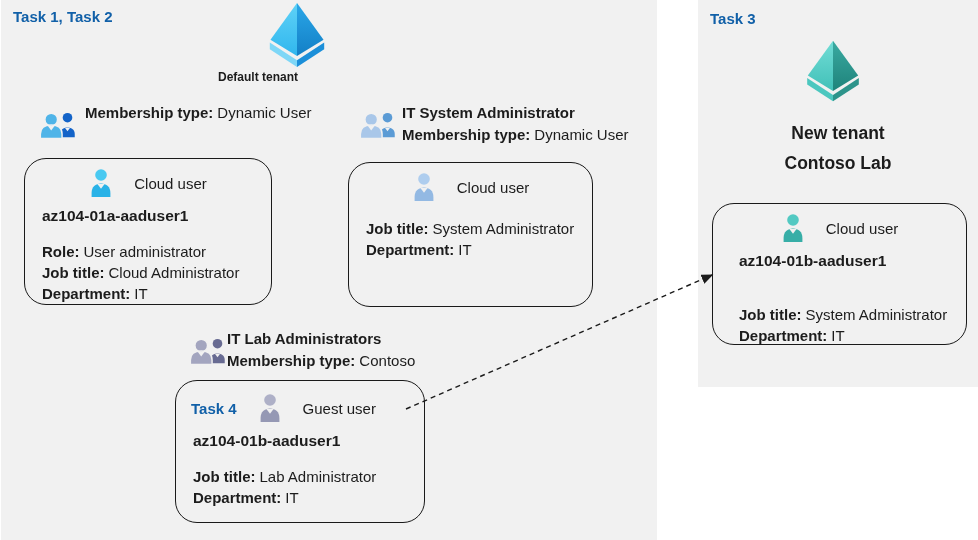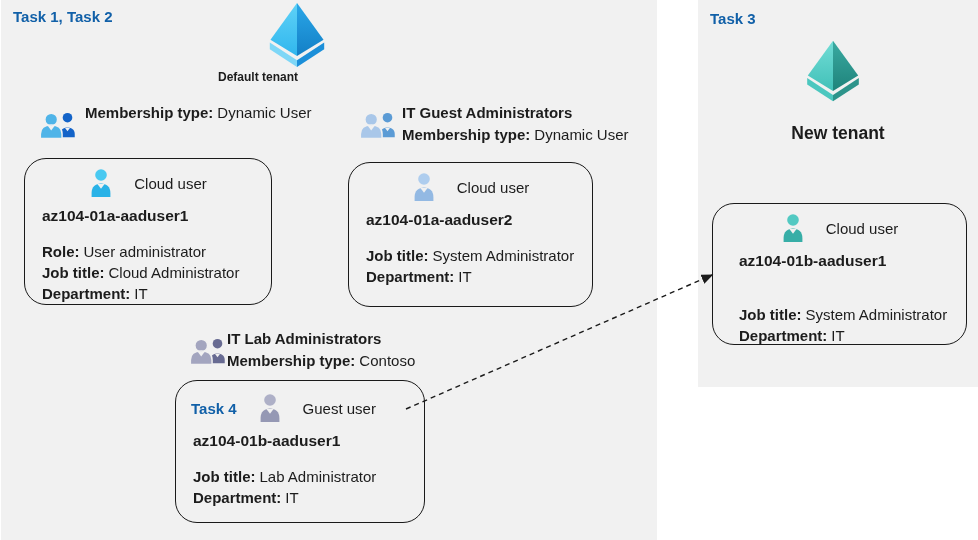--- a/index.html
+++ b/index.html
@@ -105,36 +105,35 @@
 
     <svg class="abs group-icon g-system" style="left:358px;top:109px;" viewBox="0 0 42 34">
       <circle class="back" cx="31.5" cy="9.5" r="5.3"></circle>
       <path class="back" d="M23.5,31 V27.6 C23.5,22.8 26.8,20.3 31.5,20.3 C36.2,20.3 39.5,22.8 39.5,27.6 V31 Z"></path>
       <polygon class="notch" points="28.6,20.6 31.5,24.4 34.4,20.6"></polygon>
       <circle class="front outl" cx="13.5" cy="11.5" r="7"></circle>
       <path class="front outl" d="M1.5,32.5 V27.5 C1.5,20.8 6.4,17.6 13.5,17.6 C20.6,17.6 25.5,20.8 25.5,27.5 V32.5 Z"></path>
       <polygon class="notch" points="9.4,18 13.5,23.6 17.6,18"></polygon>
     </svg>
     <div class="group" style="left:401px;top:102px;">
-      <div class="g-title">IT Guest Administrators</div>
+      <div class="g-title">IT System Administrator</div>
       <div class="g-mem">
         <span class="lbl">Membership type:</span><span>Dynamic User</span>
       </div>
     </div>
 
     <div class="card" style="left:347px;top:162px;width:245px;height:145px;">
       <div class="card-head">
         <svg class="user-icon u-steel" viewBox="0 0 24 30">
           <circle class="head" cx="12" cy="7" r="5.8"></circle>
           <path class="body" d="M2.6,29 V25 C2.6,19 6.4,15.6 12,15.6 C17.6,15.6 21.4,19 21.4,25 V29 Z"></path>
           <polygon class="notch" points="8.4,15.9 12,20.8 15.6,15.9"></polygon>
         </svg>
         <span>Cloud user</span>
       </div>
-      <div class="card-name">az104-01a-aaduser2</div>
       <div class="card-details">
         <div><span class="lbl">Job title:</span><span>System Administrator</span></div>
         <div><span class="lbl">Department:</span><span>IT</span></div>
       </div>
     </div>
 
     <svg class="abs group-icon g-lab" style="left:188px;top:335px;" viewBox="0 0 42 34">
       <circle class="back" cx="31.5" cy="9.5" r="5.3"></circle>
       <path class="back" d="M23.5,31 V27.6 C23.5,22.8 26.8,20.3 31.5,20.3 C36.2,20.3 39.5,22.8 39.5,27.6 V31 Z"></path>
       <polygon class="notch" points="28.6,20.6 31.5,24.4 34.4,20.6"></polygon>
@@ -184,20 +183,21 @@
         </linearGradient>
       </defs>
       <polygon points="48,3 9,57 48,81" fill="url(#tL)"></polygon>
       <polygon points="48,3 87,57 48,81" fill="url(#tR)"></polygon>
       <polygon points="8,61 48,87 48,97 8,71" fill="#4cc7bf"></polygon>
       <polygon points="48,87 88,61 88,71 48,97" fill="#2d948b"></polygon>
     </svg>
 
     <div class="abs side-title" style="left:0;top:118px;width:280px;">
       <div>New tenant</div>
+      <div>Contoso Lab</div>
     </div>
 
     <div class="card card-new-tenant" style="left:14px;top:203px;width:255px;height:142px;">
       <div class="card-head">
         <svg class="user-icon u-teal" viewBox="0 0 24 30">
           <circle class="head" cx="12" cy="7" r="5.8"></circle>
           <path class="body" d="M2.6,29 V25 C2.6,19 6.4,15.6 12,15.6 C17.6,15.6 21.4,19 21.4,25 V29 Z"></path>
           <polygon class="notch" points="8.4,15.9 12,20.8 15.6,15.9"></polygon>
         </svg>
         <span>Cloud user</span>

